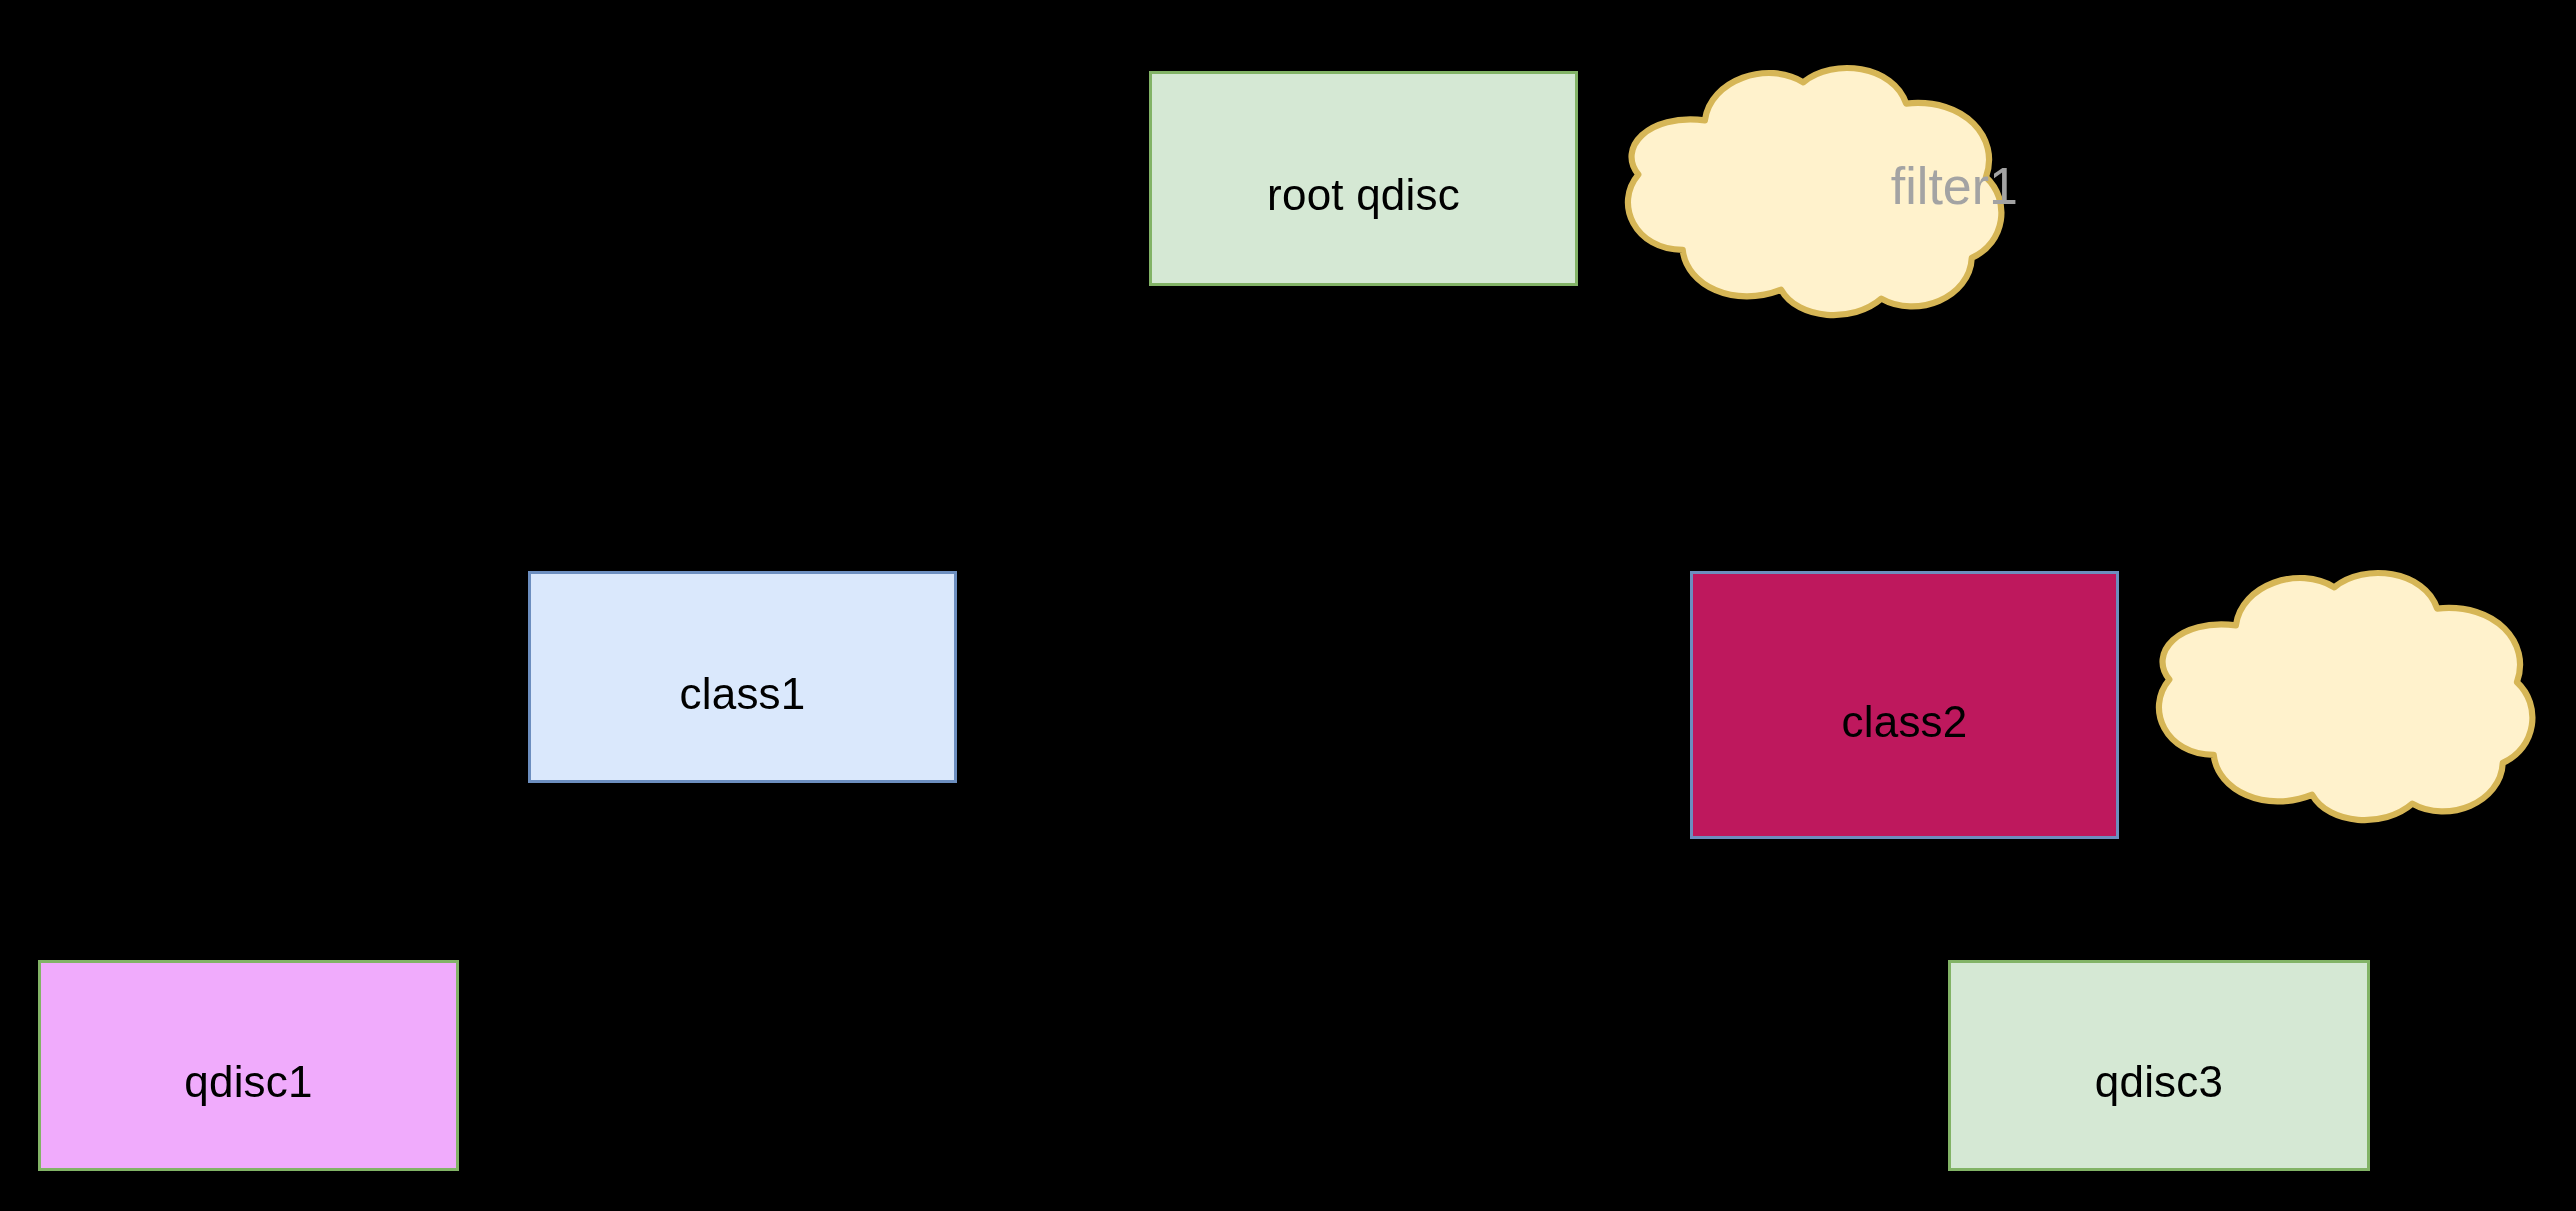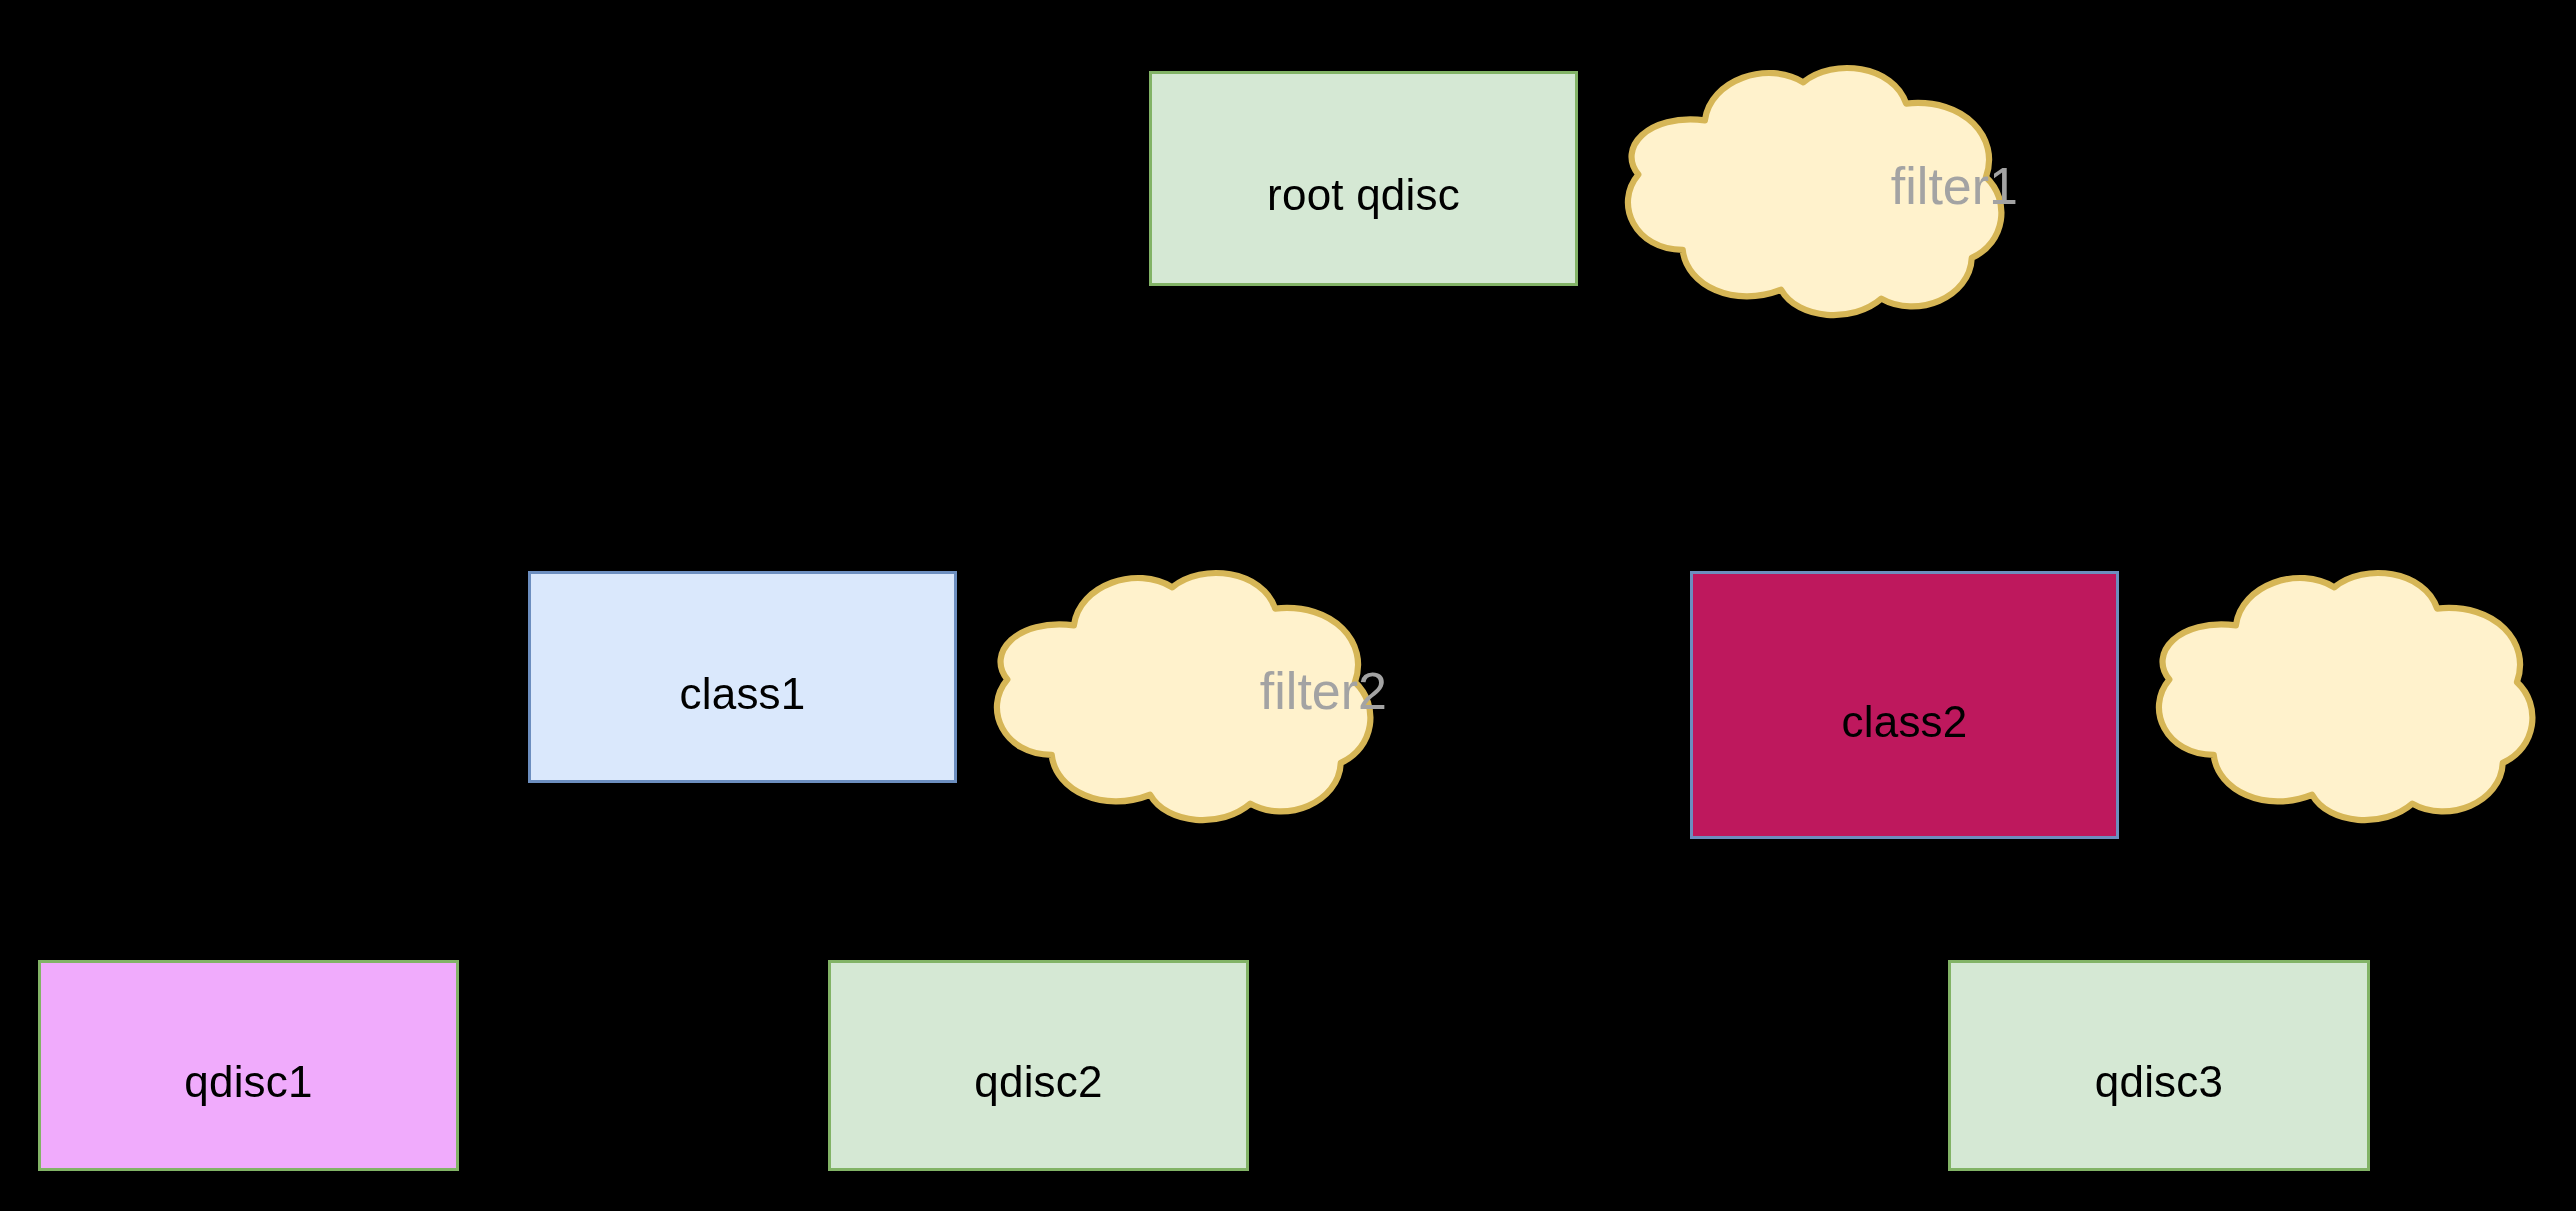--- a/index.html
+++ b/index.html
@@ -103,35 +103,20 @@
                C 18 108, 52 68, 117 76 Z" fill="#fff2cc" stroke="#d6b656" stroke-width="7" stroke-linejoin="round"></path>
     </svg>
     <div class="cloud-label">filter1</div>
   </div>
 
   <div class="node box" style="left:528px; top:571px; width:429px; height:212px;
               background:#dae8fc; border-color:#6c8ebf;">
     <span class="box-label">class1</span>
   </div>
 
-  <div class="cloud-wrap" style="left:970px; top:558px; width:417px; height:266px;">
-    <svg viewBox="0 0 470 300" xmlns="http://www.w3.org/2000/svg">
-      <path d="M117 76
-               C 123 30, 188 8, 228 33
-               C 262 5, 330 14, 344 57
-               C 410 50, 450 96, 434 140
-               C 462 166, 456 214, 418 231
-               C 416 276, 356 300, 316 277
-               C 284 305, 222 301, 203 267
-               C 150 288, 96 262, 92 222
-               C 38 222, 14 170, 42 137
-               C 18 108, 52 68, 117 76 Z" fill="#fff2cc" stroke="#d6b656" stroke-width="7" stroke-linejoin="round"></path>
-    </svg>
-    <div class="cloud-label">filter2</div>
-  </div>
 
   <div class="node box" style="left:1690px; top:571px; width:429px; height:268px;
               background:#be185d; border-color:#6c8ebf;">
     <span class="box-label">class2</span>
   </div>
 
   <div class="cloud-wrap" style="left:2132px; top:558px; width:417px; height:266px;">
     <svg viewBox="0 0 470 300" xmlns="http://www.w3.org/2000/svg">
       <path d="M117 76
                C 123 30, 188 8, 228 33
@@ -144,24 +129,20 @@
                C 38 222, 14 170, 42 137
                C 18 108, 52 68, 117 76 Z" fill="#fff2cc" stroke="#d6b656" stroke-width="7" stroke-linejoin="round"></path>
     </svg>
   </div>
 
   <div class="node box" style="left:38px; top:960px; width:421px; height:211px;
               background:#f0abfc; border-color:#82b366;">
     <span class="box-label">qdisc1</span>
   </div>
 
-  <div class="node box" style="left:828px; top:960px; width:421px; height:211px;
-              background:#d5e8d4; border-color:#82b366;">
-    <span class="box-label">qdisc2</span>
-  </div>
 
   <div class="node box" style="left:1948px; top:960px; width:422px; height:211px;
               background:#d5e8d4; border-color:#82b366;">
     <span class="box-label">qdisc3</span>
   </div>
 
 </div>
 
 
 </body></html>

